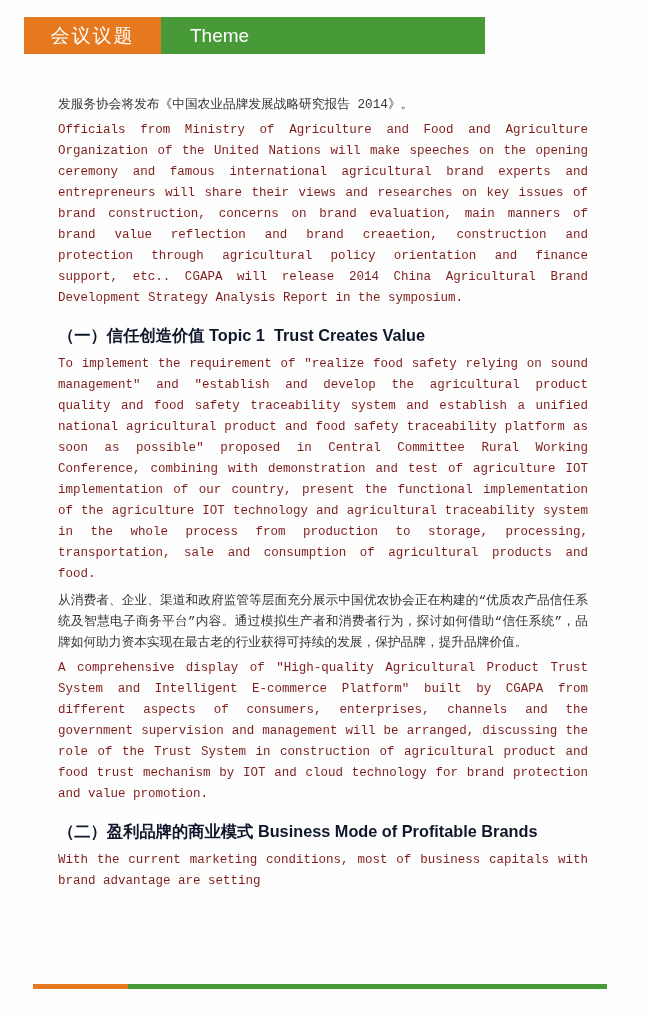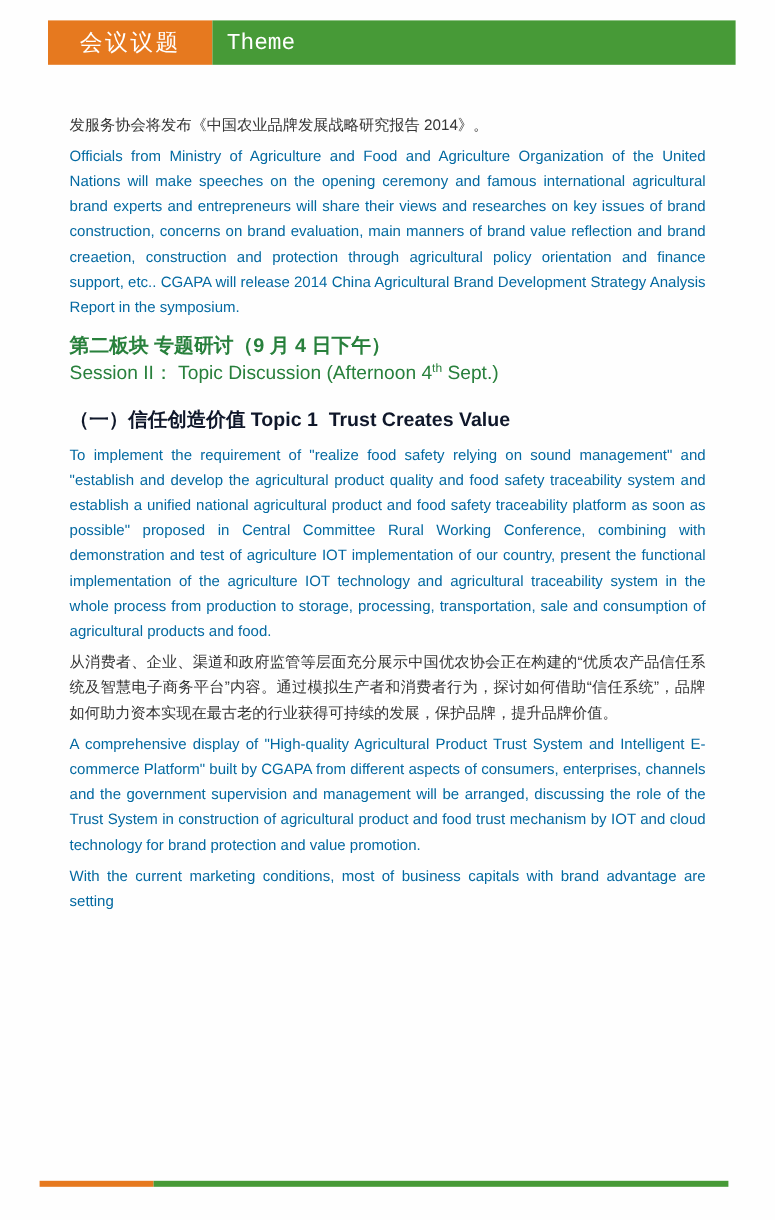--- a/index.html
+++ b/index.html
@@ -11,62 +11,62 @@
     overflow: hidden;
   }
   .page {
     position: relative;
     width: 646px; height: 1017px;
     background: #fefefe;
   }
   
   .header-bar {
     position: absolute;
-    top: 17px; left: 40px;
-    width: 573px; height: 37px;
+    top: 17px; left: 24px;
+    width: 461px; height: 37px;
     display: flex;
-    font-family: Liberation Mono, monospace;
   }
   .tab-orange {
     width: 137px; height: 100%;
     background: #e6791f;
     color: #ffffff;
     display: flex; align-items: center; justify-content: center;
     font-size: 19px; letter-spacing: 2px;
     font-weight: 400;
   }
   .tab-green {
     flex: 1; height: 100%;
     background: #479a37;
     color: #ffffff;
     display: flex; align-items: center;
-    padding-left: 12px;
+    padding-left: 29px;
     font-size: 19px;
     font-weight: 400;
   }
   
   .content {
     position: absolute;
     top: 94px; left: 58px;
     width: 530px;
     color: #3a3a3a;
   }
   .para {
     margin: 0 0 5px 0;
     text-align: justify;
+    font-family: Liberation Mono, monospace;
   }
   .zh {
     font-size: 12.7px;
     line-height: 21px;
     color: #353535;
   }
   .en {
     font-size: 12.5px;
     line-height: 21px;
-    color: #0369a1;
+    color: #7f1d1d;
   }
   .session-block {
     margin: 9px 0 0 0;
     color: #28803c;
   }
   .session-zh {
     font-size: 16.5px;
     font-weight: bold;
     line-height: 24px;
     white-space: pre-wrap;
@@ -110,36 +110,31 @@
       <span>Theme</span>
     </div>
   </div>
 
   <div class="content">
 
     <p class="para zh">发服务协会将发布《中国农业品牌发展战略研究报告 2014》。</p>
 
     <p class="para en">Officials from Ministry of Agriculture and Food and Agriculture Organization of the United Nations will make speeches on the opening ceremony and famous international agricultural brand experts and entrepreneurs will share their views and researches on key issues of brand construction, concerns on brand evaluation, main manners of brand value reflection and brand creaetion, construction and protection through agricultural policy orientation and finance support, etc.. CGAPA will release 2014 China Agricultural Brand Development Strategy Analysis Report in the symposium.</p>
 
-    <div class="session-block">
-      <div class="session-zh">第二板块 专题研讨（9 月 4 日下午）</div>
-      <div class="session-en">
-        <span>Session II： Topic Discussion (Afternoon 4</span><sup>th</sup><span> Sept.)</span>
-      </div>
-    </div>
 
     <div class="topic-heading">（一）信任创造价值 Topic 1  Trust Creates Value</div>
 
 
     <p class="para en">To implement the requirement of "realize food safety relying on sound management" and "establish and develop the agricultural product quality and food safety traceability system and establish a unified national agricultural product and food safety traceability platform as soon as possible" proposed in Central Committee Rural Working Conference, combining with demonstration and test of agriculture IOT implementation of our country, present the functional implementation of the agriculture IOT technology and agricultural traceability system in the whole process from production to storage, processing, transportation, sale and consumption of agricultural products and food.</p>
 
     <p class="para zh">从消费者、企业、渠道和政府监管等层面充分展示中国优农协会正在构建的“优质农产品信任系统及智慧电子商务平台”内容。通过模拟生产者和消费者行为，探讨如何借助“信任系统”，品牌如何助力资本实现在最古老的行业获得可持续的发展，保护品牌，提升品牌价值。</p>
 
     <p class="para en">A comprehensive display of "High-quality Agricultural Product Trust System and Intelligent E-commerce Platform" built by CGAPA from different aspects of consumers, enterprises, channels and the government supervision and management will be arranged, discussing the role of the Trust System in construction of agricultural product and food trust mechanism by IOT and cloud technology for brand protection and value promotion.</p>
 
+    <div class="topic-heading">（二）盈利品牌的商业模式 Business Mode of Profitable Brands</div>
 
 
     <p class="para en">With the current marketing conditions, most of business capitals with brand advantage are setting</p>
 
   </div>
 
   <div class="bottom-bar">
     <div class="seg-orange"></div>
     <div class="seg-green"></div>
   </div>

